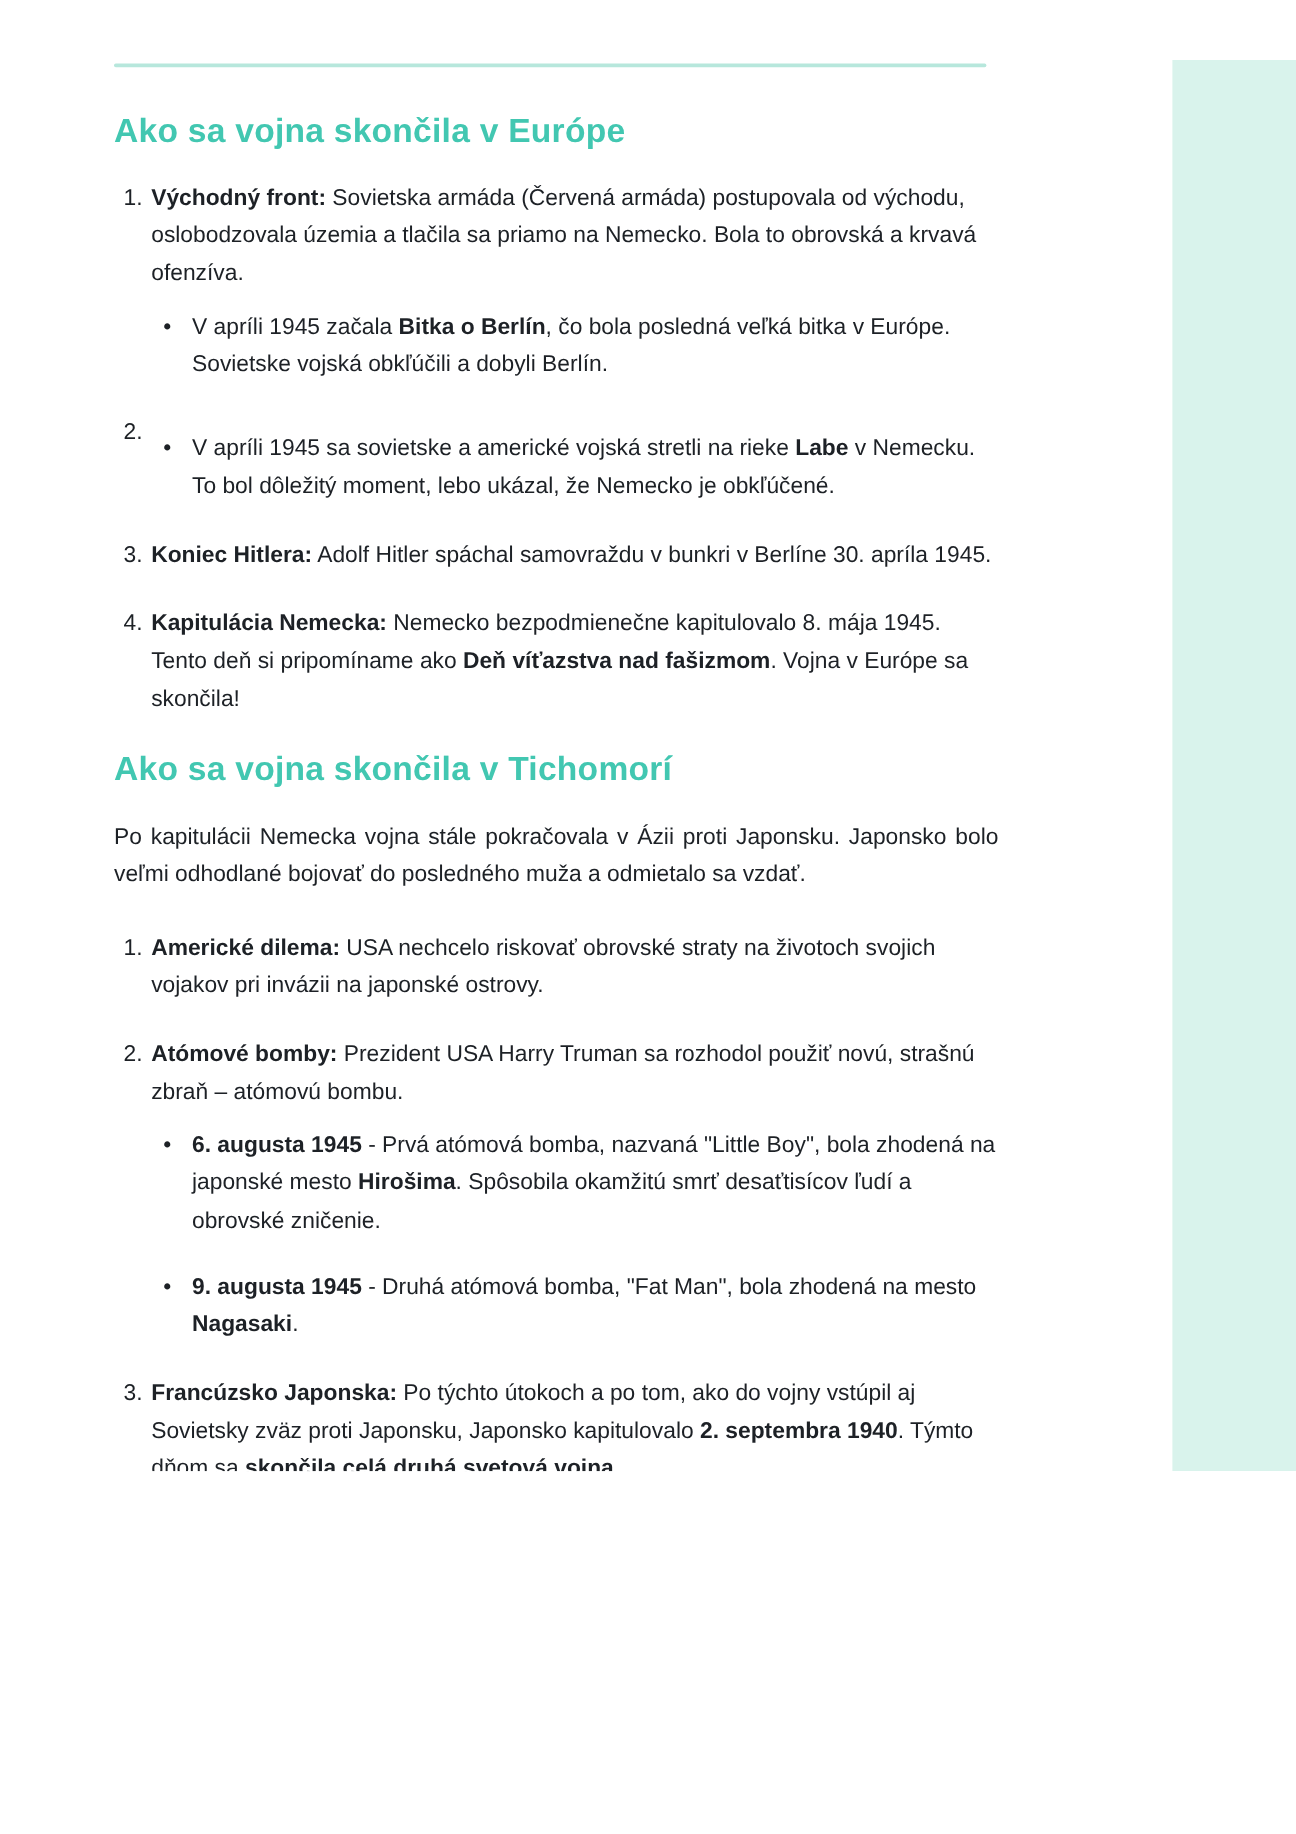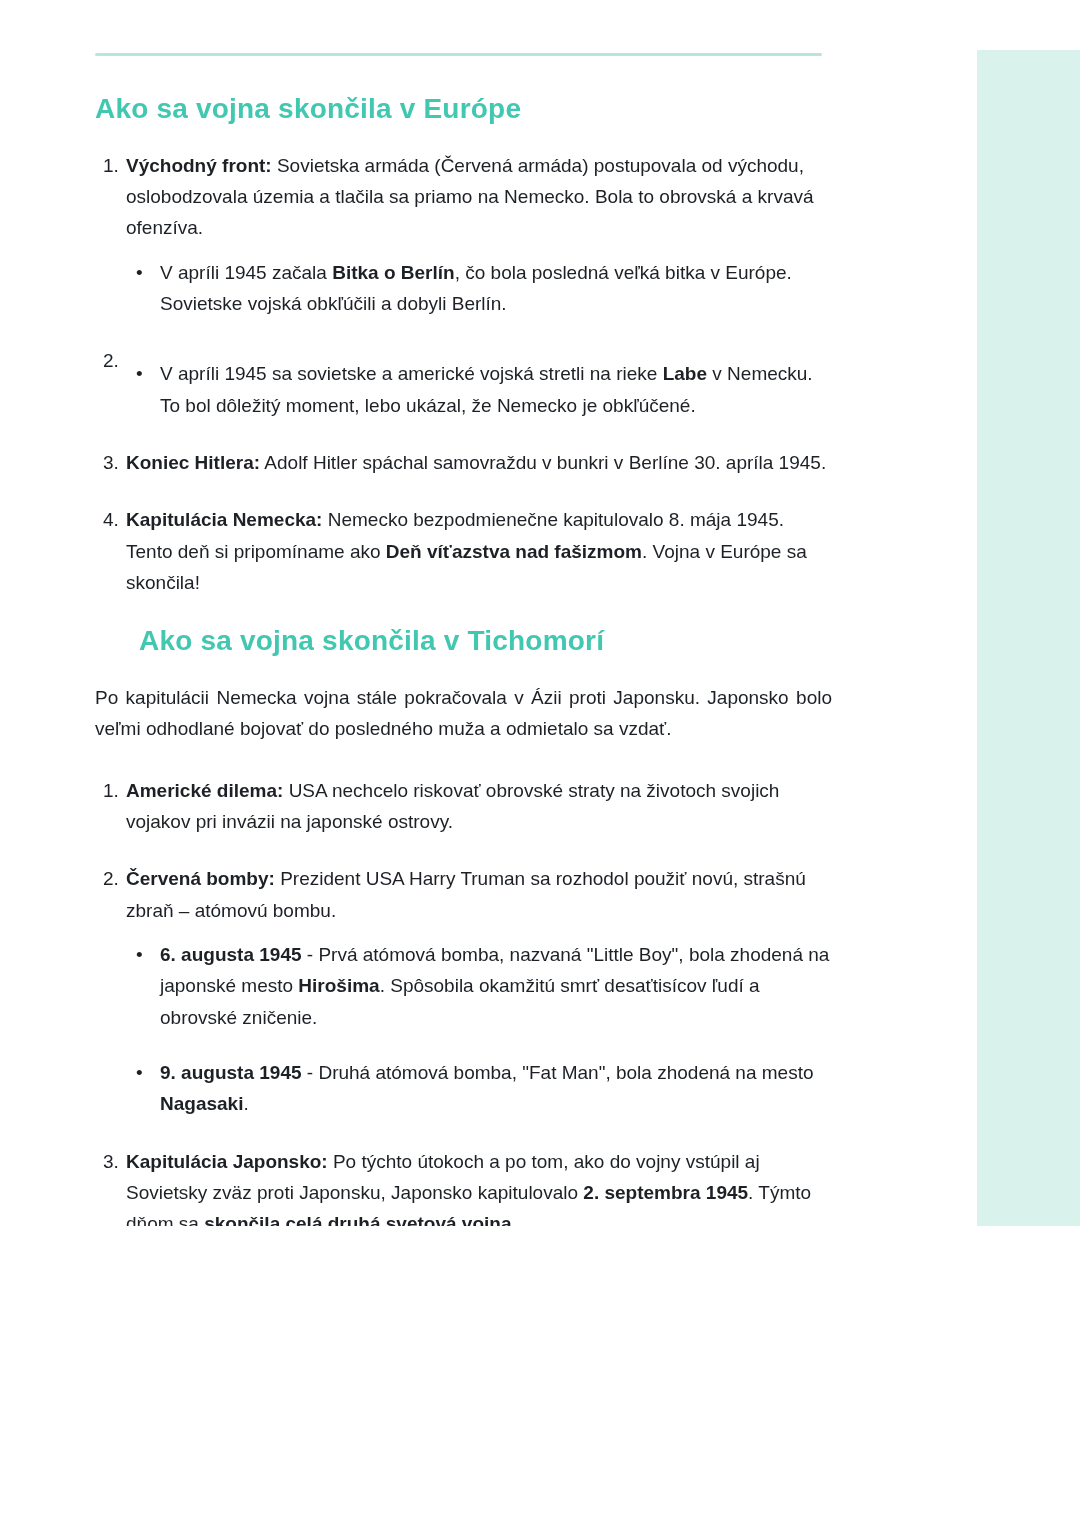--- a/index.html
+++ b/index.html
@@ -43,21 +43,20 @@
   .section-title {
     font-size: 28px;
     font-weight: bold;
     color: #42c7b1;
     letter-spacing: 0.2px;
     margin-bottom: 24px;
     line-height: 1.2;
   }
   .section-title.second {
     margin-top: 18px;
-    margin-left: 44px;
   }
   .body-text {
     font-size: 19px;
     line-height: 1.65;
   }
   .intro {
     margin-bottom: 30px;
   }
   .justify {
     text-align: justify;
@@ -158,36 +157,36 @@
       <div class="oitem">
         <span class="num">1.</span>
         <div class="itext">
           <p class="body-text"><span class="b">Americké dilema:</span><span> USA nechcelo riskovať obrovské straty na životoch svojich vojakov pri invázii na japonské ostrovy.</span></p>
         </div>
       </div>
 
       <div class="oitem">
         <span class="num">2.</span>
         <div class="itext">
-          <p class="body-text"><span class="b">Červená bomby:</span><span> Prezident USA Harry Truman sa rozhodol použiť novú, strašnú zbraň – atómovú bombu.</span></p>
+          <p class="body-text"><span class="b">Atómové bomby:</span><span> Prezident USA Harry Truman sa rozhodol použiť novú, strašnú zbraň – atómovú bombu.</span></p>
           <div class="sub">
             <span class="bullet">•</span>
             <p class="body-text"><span class="b">6. augusta 1945</span><span> - Prvá atómová bomba, nazvaná "Little Boy", bola zhodená na japonské mesto </span><span class="b">Hirošima</span><span>. Spôsobila okamžitú smrť desaťtisícov ľudí a obrovské zničenie.</span></p>
           </div>
           <div class="sub">
             <span class="bullet">•</span>
             <p class="body-text"><span class="b">9. augusta 1945</span><span> - Druhá atómová bomba, "Fat Man", bola zhodená na mesto </span><span class="b">Nagasaki</span><span>.</span></p>
           </div>
         </div>
       </div>
 
       <div class="oitem">
         <span class="num">3.</span>
         <div class="itext">
-          <p class="body-text"><span class="b">Kapitulácia Japonsko:</span><span> Po týchto útokoch a po tom, ako do vojny vstúpil aj Sovietsky zväz proti Japonsku, Japonsko kapitulovalo </span><span class="b">2. septembra 1945</span><span>. Týmto dňom sa </span><span class="b">skončila celá druhá svetová vojna</span><span>.</span></p>
+          <p class="body-text"><span class="b">Francúzsko Japonska:</span><span> Po týchto útokoch a po tom, ako do vojny vstúpil aj Sovietsky zväz proti Japonsku, Japonsko kapitulovalo </span><span class="b">2. septembra 1940</span><span>. Týmto dňom sa </span><span class="b">skončila celá druhá svetová vojna</span><span>.</span></p>
         </div>
       </div>
 
     </div>
 
   </div>
 
   <div class="copyright">(c) Knowunity 2025</div>
 
 </div>

